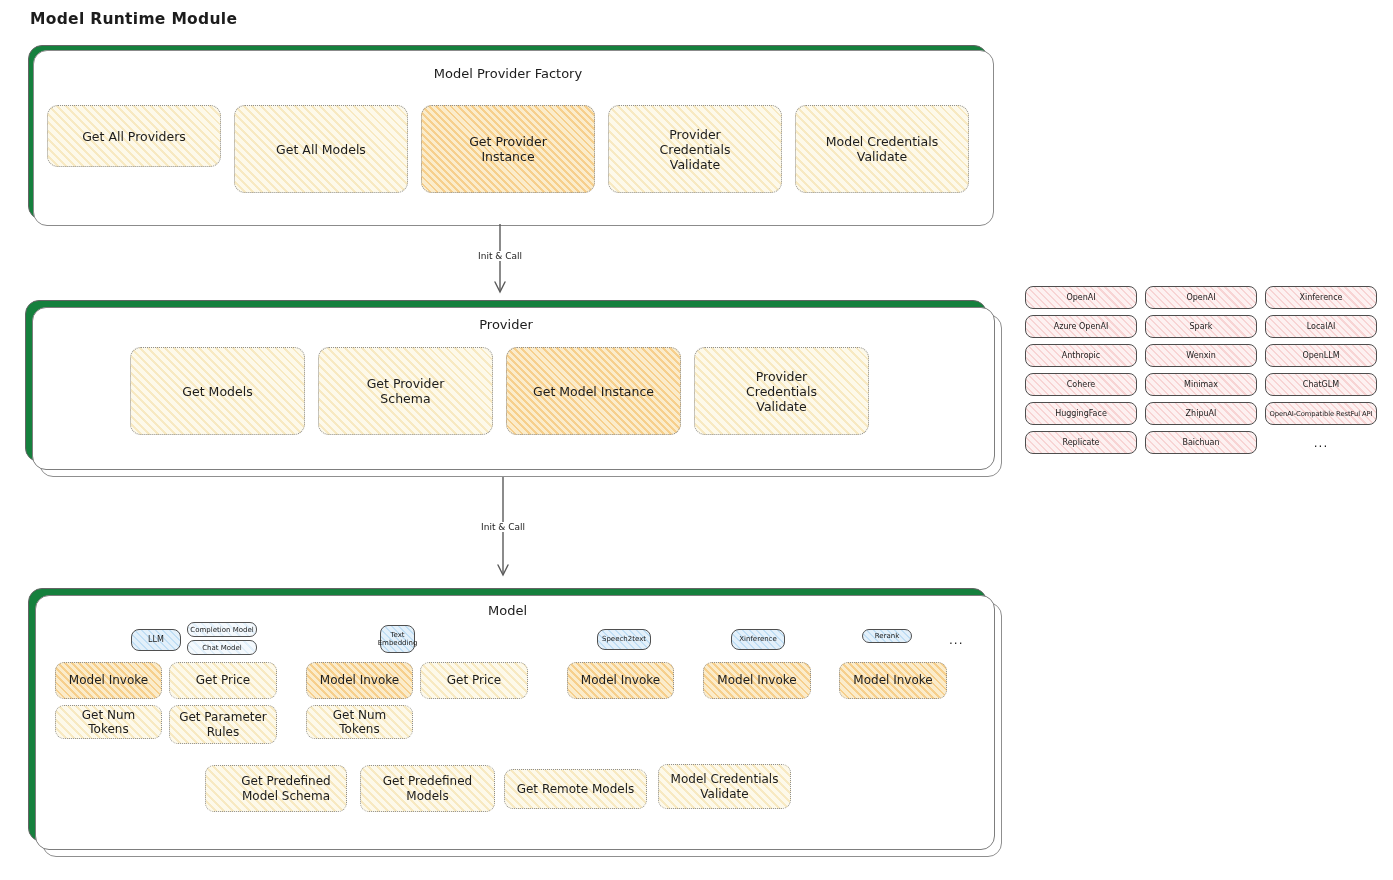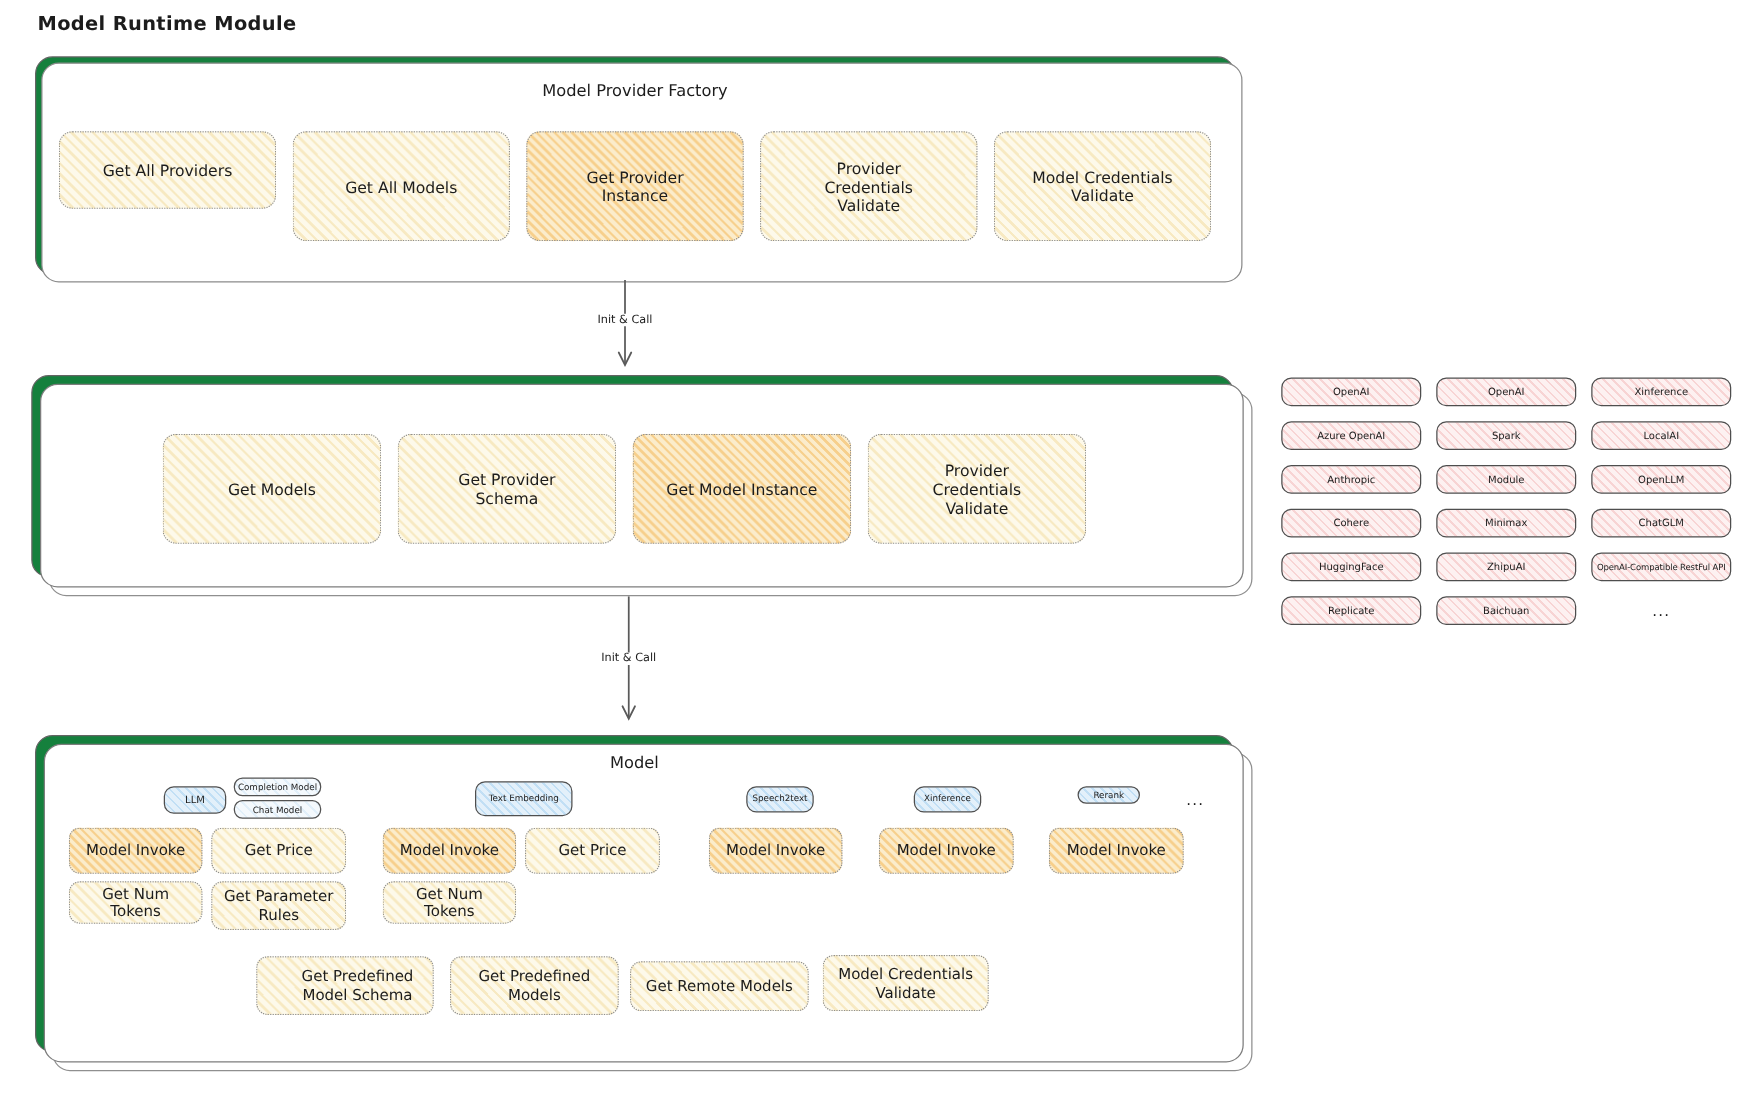--- a/index.html
+++ b/index.html
@@ -46,23 +46,23 @@
   .bg-orange{
     background-color:#fbeccb;
     background-image:repeating-linear-gradient(45deg,rgba(243,184,88,.55) 0 2px,rgba(0,0,0,0) 2px 5px);
   }
   
   .arrow{position:absolute;}
   .arrow-label{position:absolute;text-align:center;font-size:9px;white-space:nowrap;}
   .arrow-label span{background:#fff;padding:0 5px;}
   
   .prov-grid{
-    position:absolute;left:1025px;top:302px;display:grid;
+    position:absolute;left:1025px;top:286px;display:grid;
     grid-template-columns:repeat(3,112px);grid-auto-rows:23px;
-    column-gap:8px;row-gap:6px;gap:12px;
+    column-gap:8px;row-gap:6px;
   }
   .pink-cell{
     display:flex;align-items:center;justify-content:center;white-space:nowrap;
     border:1.3px solid #4e4e4e;border-radius:8px;font-size:8px;
     background-color:#fdf1f1;
     background-image:repeating-linear-gradient(45deg,rgba(240,172,172,.42) 0 1.5px,rgba(0,0,0,0) 1.5px 5px);
     box-sizing:border-box;
   }
   .pink-cell.tiny{font-size:6.8px;letter-spacing:-.1px;}
   .grid-ellipsis{
@@ -104,35 +104,36 @@
     <div class="func bg-cream" style="left:766px;top:59px;width:174px;height:88px;">Model Credentials Validate</div>
   </div>
 
   <svg class="arrow" style="left:492px;top:224px;" width="16" height="74" viewBox="0 0 16 74">
     <line x1="8" y1="0" x2="8" y2="67" stroke="#5a5a5a" stroke-width="1.4"></line>
     <polyline points="3,58 8,68 13,58" fill="none" stroke="#5a5a5a" stroke-width="1.4" stroke-linecap="round"></polyline>
   </svg>
   <div class="arrow-label" style="left:450px;top:251px;width:100px;"><span>Init &amp; Call</span></div>
 
   <div class="panel stack2" style="left:25px;top:300px;width:960px;height:160px;">
+    <div class="panel-title" style="top:16px;">Provider</div>
     <div class="func bg-cream" style="left:104px;top:46px;width:175px;height:88px;">Get Models</div>
     <div class="func bg-cream" style="left:292px;top:46px;width:175px;height:88px;">Get Provider Schema</div>
     <div class="func bg-orange" style="left:480px;top:46px;width:175px;height:88px;">Get Model Instance</div>
     <div class="func bg-cream" style="left:668px;top:46px;width:175px;height:88px;">Provider Credentials Validate</div>
   </div>
 
   <div class="prov-grid">
     <div class="pink-cell">OpenAI</div>
     <div class="pink-cell">OpenAI</div>
     <div class="pink-cell">Xinference</div>
     <div class="pink-cell">Azure OpenAI</div>
     <div class="pink-cell">Spark</div>
     <div class="pink-cell">LocalAI</div>
     <div class="pink-cell">Anthropic</div>
-    <div class="pink-cell">Module</div>
+    <div class="pink-cell">Wenxin</div>
     <div class="pink-cell">OpenLLM</div>
     <div class="pink-cell">Cohere</div>
     <div class="pink-cell">Minimax</div>
     <div class="pink-cell">ChatGLM</div>
     <div class="pink-cell">HuggingFace</div>
     <div class="pink-cell">ZhipuAI</div>
     <div class="pink-cell tiny">OpenAI-Compatible RestFul API</div>
     <div class="pink-cell">Replicate</div>
     <div class="pink-cell">Baichuan</div>
     <div class="grid-ellipsis">...</div>
@@ -143,21 +144,21 @@
     <polyline points="3,88 8,98 13,88" fill="none" stroke="#5a5a5a" stroke-width="1.4" stroke-linecap="round"></polyline>
   </svg>
   <div class="arrow-label" style="left:453px;top:522px;width:100px;"><span>Init &amp; Call</span></div>
 
   <div class="panel stack2" style="left:28px;top:588px;width:957px;height:252px;">
     <div class="panel-title" style="top:14px;">Model</div>
 
     <div class="badge" style="left:102px;top:40px;width:50px;height:22px;">LLM</div>
     <div class="sub-badge" style="left:158px;top:33px;width:70px;height:15px;">Completion Model</div>
     <div class="sub-badge" style="left:158px;top:51px;width:70px;height:15px;">Chat Model</div>
-    <div class="badge" style="left:351px;top:36px;width:78px;height:28px;font-size:7px;padding:0 6px;text-align:center;">Text Embedding</div>
+    <div class="badge" style="left:351px;top:36px;width:35px;height:28px;font-size:7px;padding:0 6px;text-align:center;">Text Embedding</div>
     <div class="badge" style="left:568px;top:40px;width:54px;height:21px;font-size:7px;">Speech2text</div>
     <div class="badge" style="left:702px;top:40px;width:54px;height:21px;font-size:7px;">Xinference</div>
     <div class="badge" style="left:833px;top:40px;width:50px;height:14px;font-size:7px;">Rerank</div>
     <div class="badge-ellipsis" style="left:920px;top:44px;">...</div>
 
     <div class="func func-sm bg-orange" style="left:26px;top:73px;width:107px;height:37px;">Model Invoke</div>
     <div class="func func-sm bg-cream" style="left:140px;top:73px;width:108px;height:37px;">Get Price</div>
     <div class="func func-sm bg-orange" style="left:277px;top:73px;width:107px;height:37px;">Model Invoke</div>
     <div class="func func-sm bg-cream" style="left:391px;top:73px;width:108px;height:37px;">Get Price</div>
     <div class="func func-sm bg-orange" style="left:538px;top:73px;width:107px;height:37px;">Model Invoke</div>

